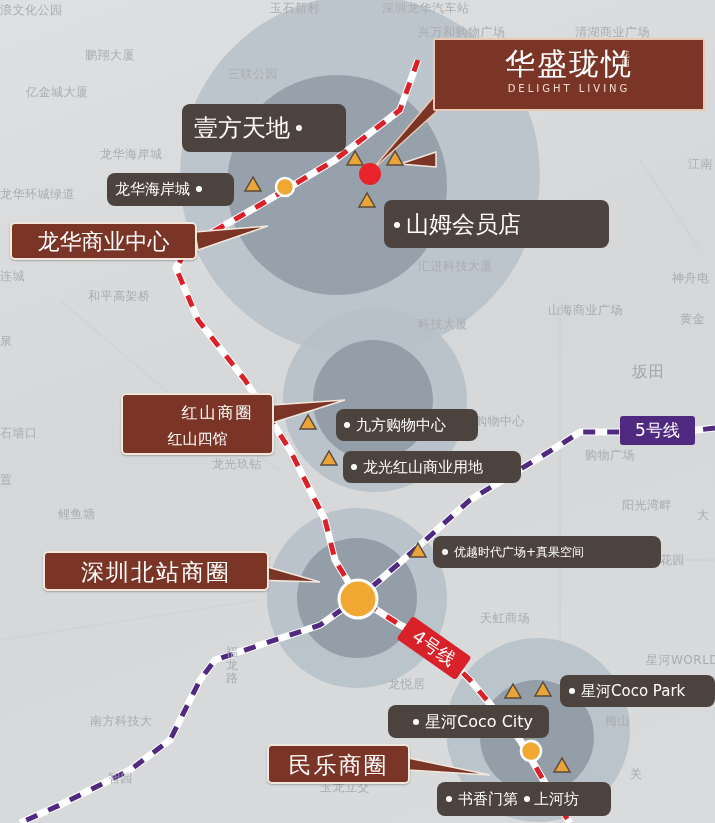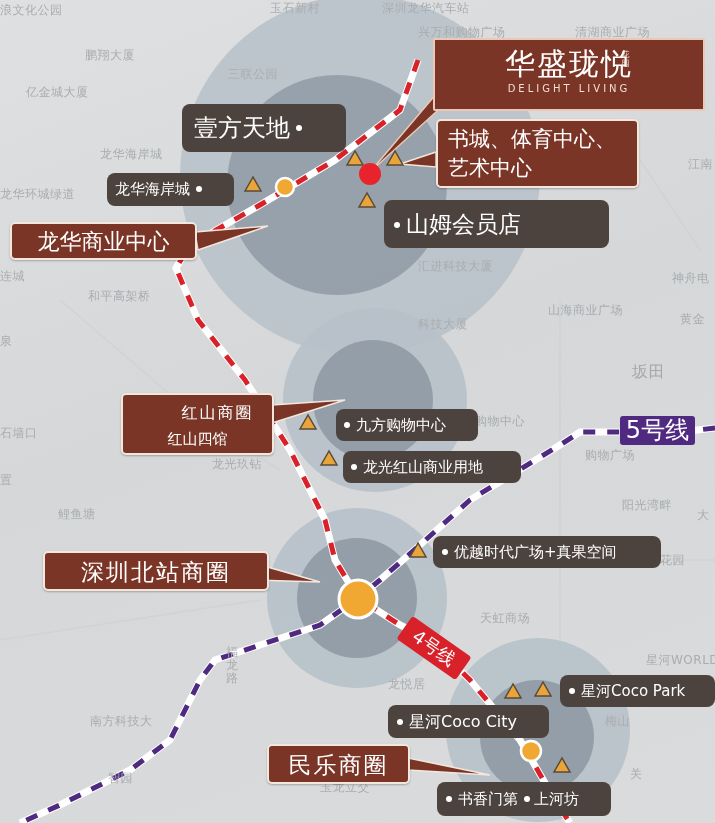--- a/index.html
+++ b/index.html
@@ -138,24 +138,20 @@
     <span class="bg-label" style="left:630px;top:766px">关</span>
     <span class="bg-label lg" style="left:632px;top:362px">坂田</span>
   </div>
 
   <div class="brand">
     <div class="name">华盛珑悦</div>
     <div class="sub">DELIGHT LIVING</div>
     <div class="small">花园</div>
   </div>
 
-  <div class="tag-red" style="left:436px;top:119px;width:203px;height:69px;font-size:21px;line-height:29px;padding:4px 0 0 10px;box-sizing:border-box;font-weight:normal;">
-    <div>书城、体育中心、</div>
-    <div>艺术中心</div>
-  </div>
 
   <div class="tag-dark" style="left:182px;top:104px;height:48px;width:164px;font-size:24px;line-height:48px;padding-left:12px;box-sizing:border-box;">
     <span>壹方天地</span><span class="dot r"></span>
   </div>
 
   <div class="tag-dark" style="left:107px;top:173px;height:33px;width:127px;font-size:15px;line-height:33px;padding-left:8px;box-sizing:border-box;">
     <span>龙华海岸城</span><span class="dot r"></span>
   </div>
 
   <div class="tag-dark" style="left:384px;top:200px;height:48px;width:225px;font-size:23px;line-height:48px;padding-left:10px;box-sizing:border-box;">
@@ -163,29 +159,29 @@
   </div>
 
   <div class="tag-dark" style="left:336px;top:409px;height:32px;width:142px;font-size:15px;line-height:32px;padding-left:8px;box-sizing:border-box;">
     <span class="dot"></span><span>九方购物中心</span>
   </div>
 
   <div class="tag-dark" style="left:343px;top:451px;height:32px;width:178px;font-size:15px;line-height:32px;padding-left:8px;box-sizing:border-box;">
     <span class="dot"></span><span>龙光红山商业用地</span>
   </div>
 
-  <div class="tag-dark" style="left:433px;top:536px;height:32px;width:228px;font-size:15px;line-height:32px;padding-left:9px;box-sizing:border-box;">
+  <div class="tag-dark" style="left:433px;top:536px;height:32px;width:228px;font-size:12px;line-height:32px;padding-left:9px;box-sizing:border-box;">
     <span class="dot"></span><span>优越时代广场+真果空间</span>
   </div>
 
   <div class="tag-dark" style="left:560px;top:675px;height:32px;width:155px;font-size:15px;line-height:32px;padding-left:9px;box-sizing:border-box;">
     <span class="dot"></span><span>星河Coco Park</span>
   </div>
 
-  <div class="tag-dark" style="left:388px;top:705px;height:33px;width:161px;font-size:16px;line-height:33px;padding-left:9px;box-sizing:border-box;">
+  <div class="tag-dark" style="left:388px;top:705px;height:33px;width:161px;font-size:16px;line-height:33px;padding-left:9px;box-sizing:border-box;text-align:center;">
     <span class="dot"></span><span>星河Coco City</span>
   </div>
 
   <div class="tag-dark" style="left:437px;top:782px;height:34px;width:174px;font-size:15px;line-height:34px;padding-left:9px;box-sizing:border-box;">
     <span class="dot"></span><span>书香门第</span><span class="dot r" style="margin-right:4px"></span><span>上河坊</span>
   </div>
 
   <div class="tag-red" style="left:10px;top:222px;height:38px;width:187px;font-size:22px;line-height:36px;text-align:center;box-sizing:border-box;font-weight:normal;">
     <span>龙华商业中心</span>
   </div>
@@ -196,21 +192,21 @@
   </div>
 
   <div class="tag-red" style="left:26px;top:551px;height:40px;width:226px;font-size:23px;line-height:38px;text-align:center;box-sizing:border-box;font-weight:normal;letter-spacing:2px;margin-left:17px;">
     <span>深圳北站商圈</span>
   </div>
 
   <div class="tag-red" style="left:267px;top:744px;height:40px;width:143px;font-size:23px;line-height:38px;text-align:center;box-sizing:border-box;font-weight:normal;letter-spacing:2px;">
     <span>民乐商圈</span>
   </div>
 
-  <div class="line-tag" style="left:620px;top:416px;width:75px;height:29px;background:#4f2a80;border-radius:3px;font-size:24px;line-height:29px;text-align:center;font-weight:normal;">
+  <div class="line-tag" style="left:620px;top:416px;width:75px;height:29px;background:#4f2a80;border-radius:3px;font-size:17px;line-height:29px;text-align:center;font-weight:normal;">
     <span>5号线</span>
   </div>
 
   <div class="line-tag" style="left:398px;top:634px;width:72px;height:28px;font-size:18px;line-height:28px;text-align:center;transform:rotate(35deg);font-weight:normal;">
     <span>4号线</span>
   </div>
 
 </div>
 
 </body></html>

